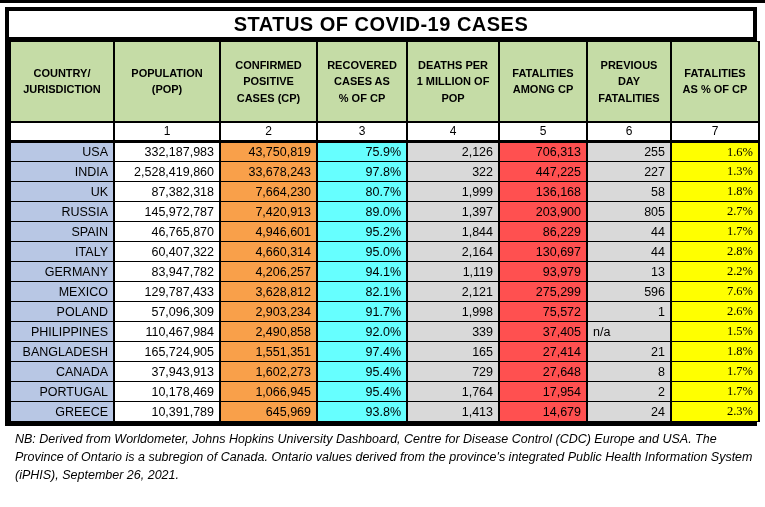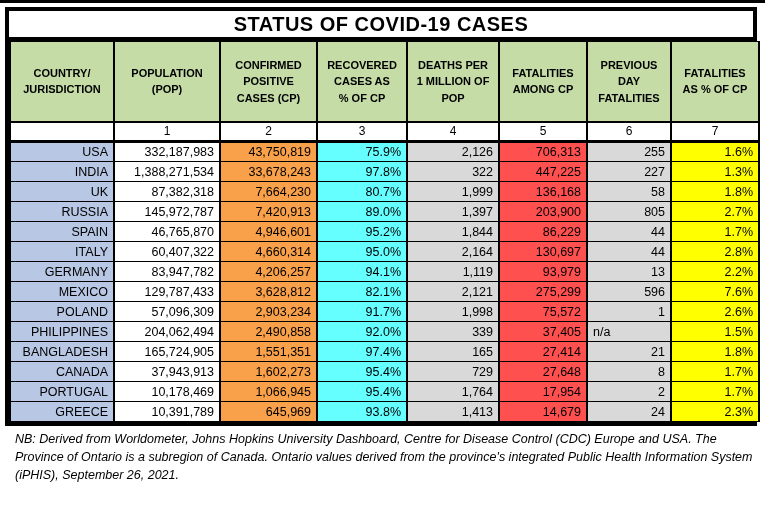--- a/index.html
+++ b/index.html
@@ -47,21 +47,21 @@
     font-size:12px;border-bottom:3px solid var(--border);
   }
   tbody tr.data-row td{height:20px;font-size:12.5px;text-align:right;}
   tbody tr.data-row td.c-country{text-align:right;background:var(--blue);}
   td.c-pop{background:var(--white);margin-top:16px;}
   td.c-cp{background:var(--orange);}
   td.c-rec{background:var(--cyan);}
   td.c-dpm{background:var(--gray);}
   td.c-fat{background:var(--red);}
   td.c-prev{background:var(--gray);}
-  td.c-pct{background:var(--yellow);}
+  td.c-pct{background:var(--yellow);font-family:Liberation Serif, serif;}
   tbody tr.bold-row td{font-weight:bold;}
   tbody td.align-left{text-align:left !important;}
   .footnote{
     margin:4px 5px 0 15px;width:752px;
     font-size:12.5px;line-height:1.45;color:#000;font-style:italic;
   }
 </style>
 </head>
 <body>
 
@@ -123,21 +123,21 @@
     <td class="c-pop">332,187,983</td>
     <td class="c-cp">43,750,819</td>
     <td class="c-rec">75.9%</td>
     <td class="c-dpm">2,126</td>
     <td class="c-fat">706,313</td>
     <td class="c-prev">255</td>
     <td class="c-pct">1.6%</td>
   </tr>
         <tr class="data-row">
     <td class="c-country">INDIA</td>
-    <td class="c-pop">1,388,271,534</td>
+    <td class="c-pop">2,528,419,860</td>
     <td class="c-cp">33,678,243</td>
     <td class="c-rec">97.8%</td>
     <td class="c-dpm">322</td>
     <td class="c-fat">447,225</td>
     <td class="c-prev">227</td>
     <td class="c-pct">1.3%</td>
   </tr>
         <tr class="data-row">
     <td class="c-country">UK</td>
     <td class="c-pop">87,382,318</td>
@@ -203,21 +203,21 @@
     <td class="c-pop">57,096,309</td>
     <td class="c-cp">2,903,234</td>
     <td class="c-rec">91.7%</td>
     <td class="c-dpm">1,998</td>
     <td class="c-fat">75,572</td>
     <td class="c-prev">1</td>
     <td class="c-pct">2.6%</td>
   </tr>
         <tr class="data-row">
     <td class="c-country">PHILIPPINES</td>
-    <td class="c-pop">204,062,494</td>
+    <td class="c-pop">110,467,984</td>
     <td class="c-cp">2,490,858</td>
     <td class="c-rec">92.0%</td>
     <td class="c-dpm">339</td>
     <td class="c-fat">37,405</td>
     <td class="c-prev align-left">n/a</td>
     <td class="c-pct">1.5%</td>
   </tr>
         <tr class="data-row">
     <td class="c-country">BANGLADESH</td>
     <td class="c-pop">165,724,905</td>

